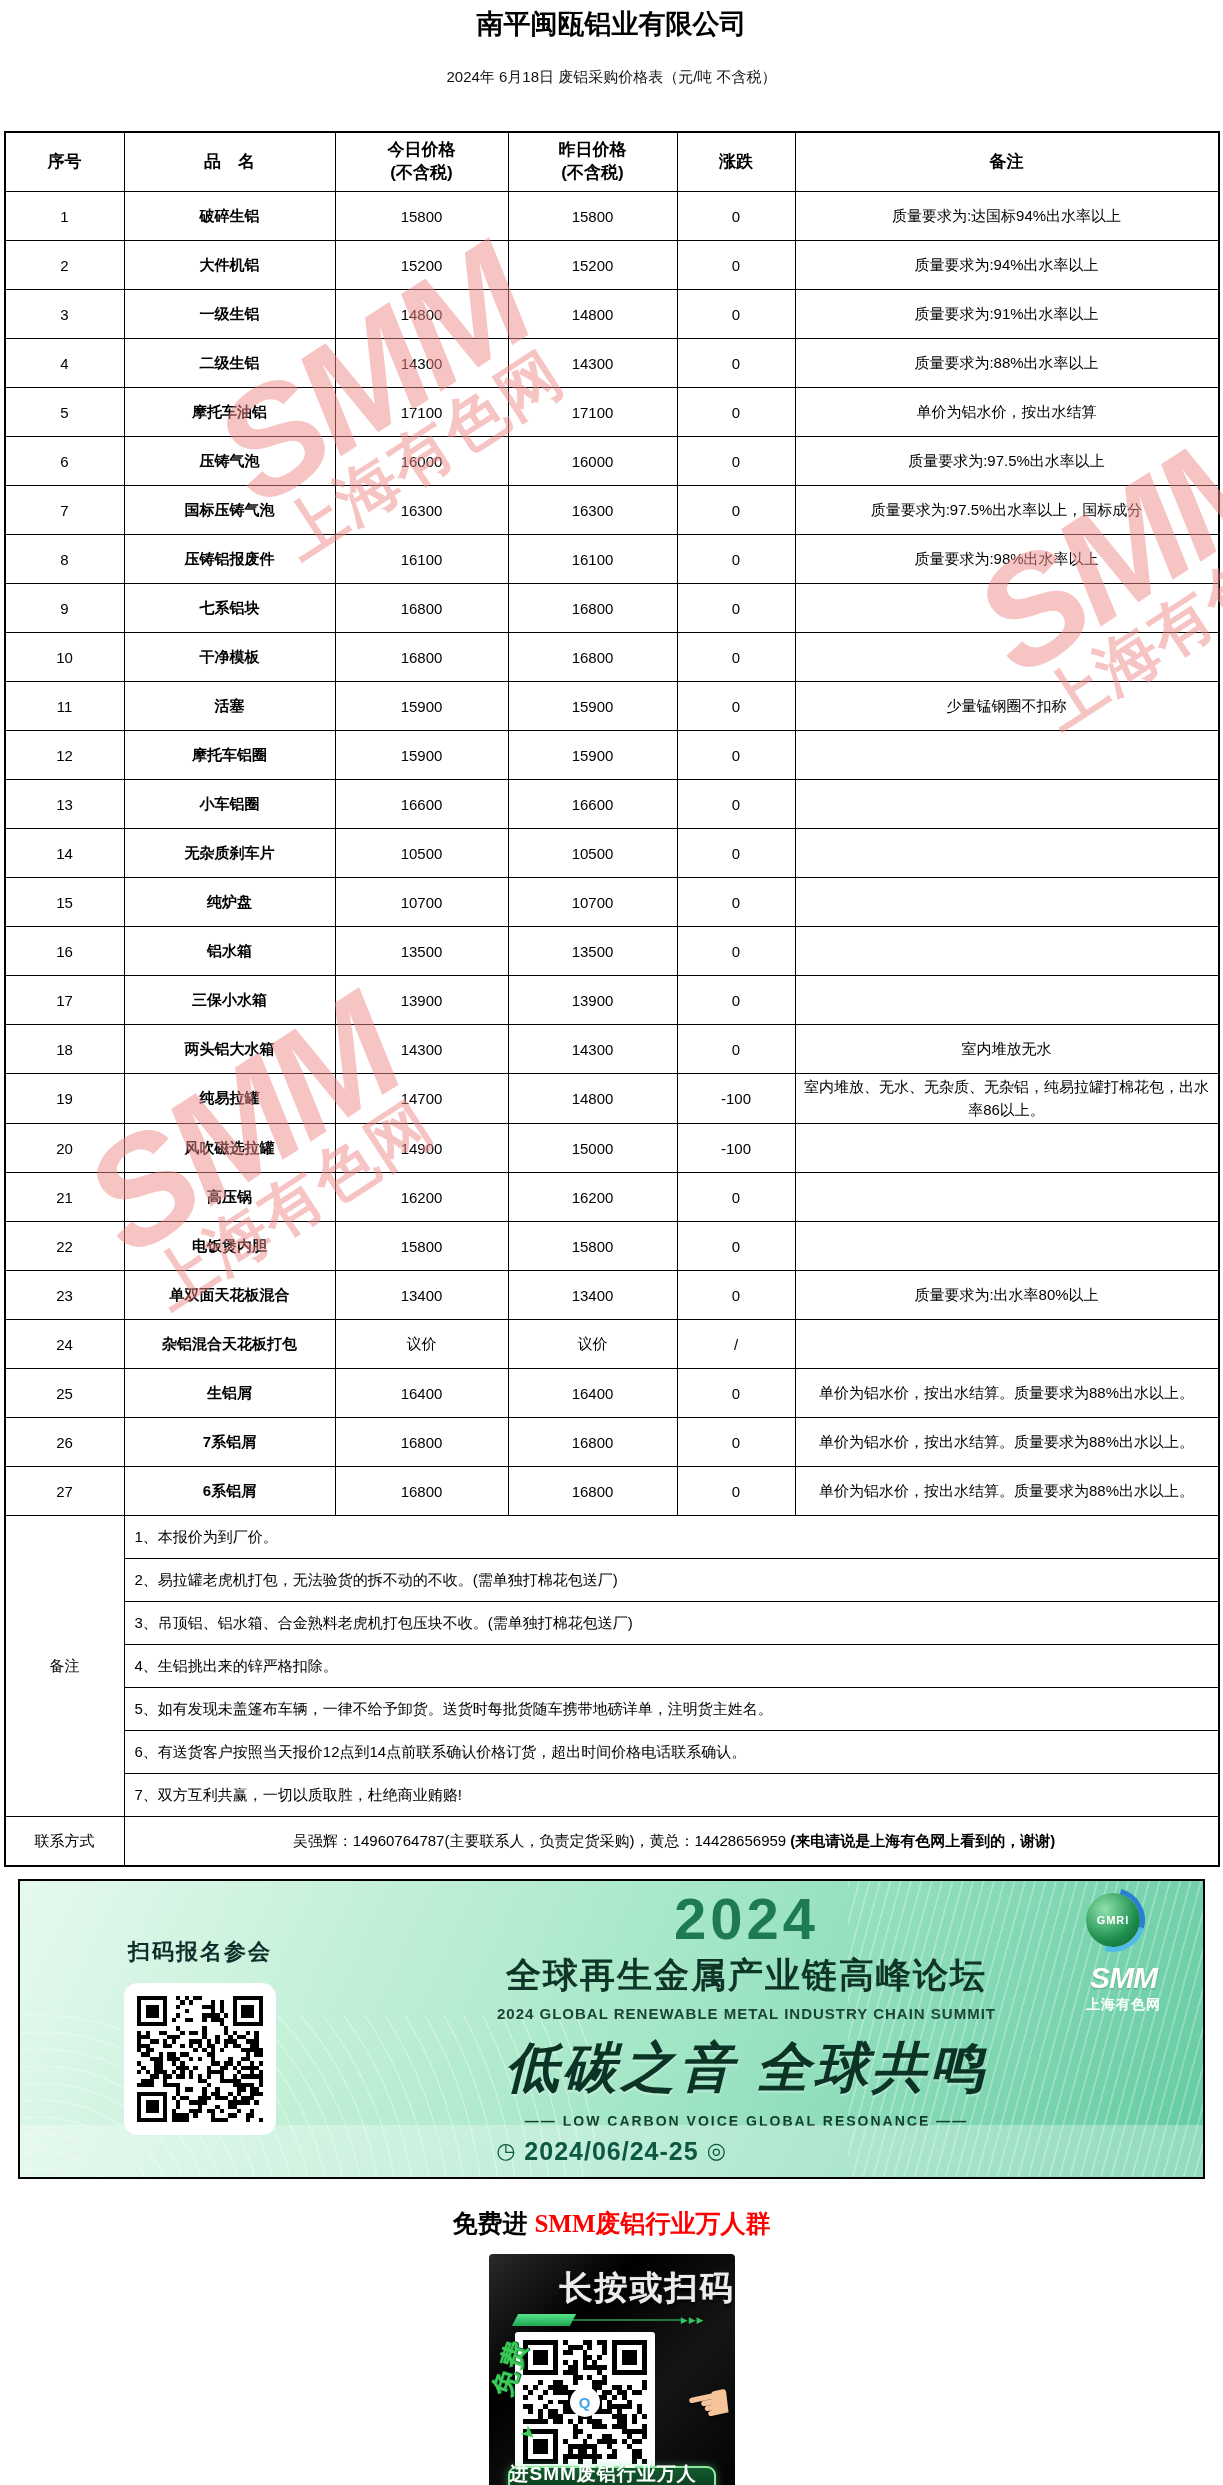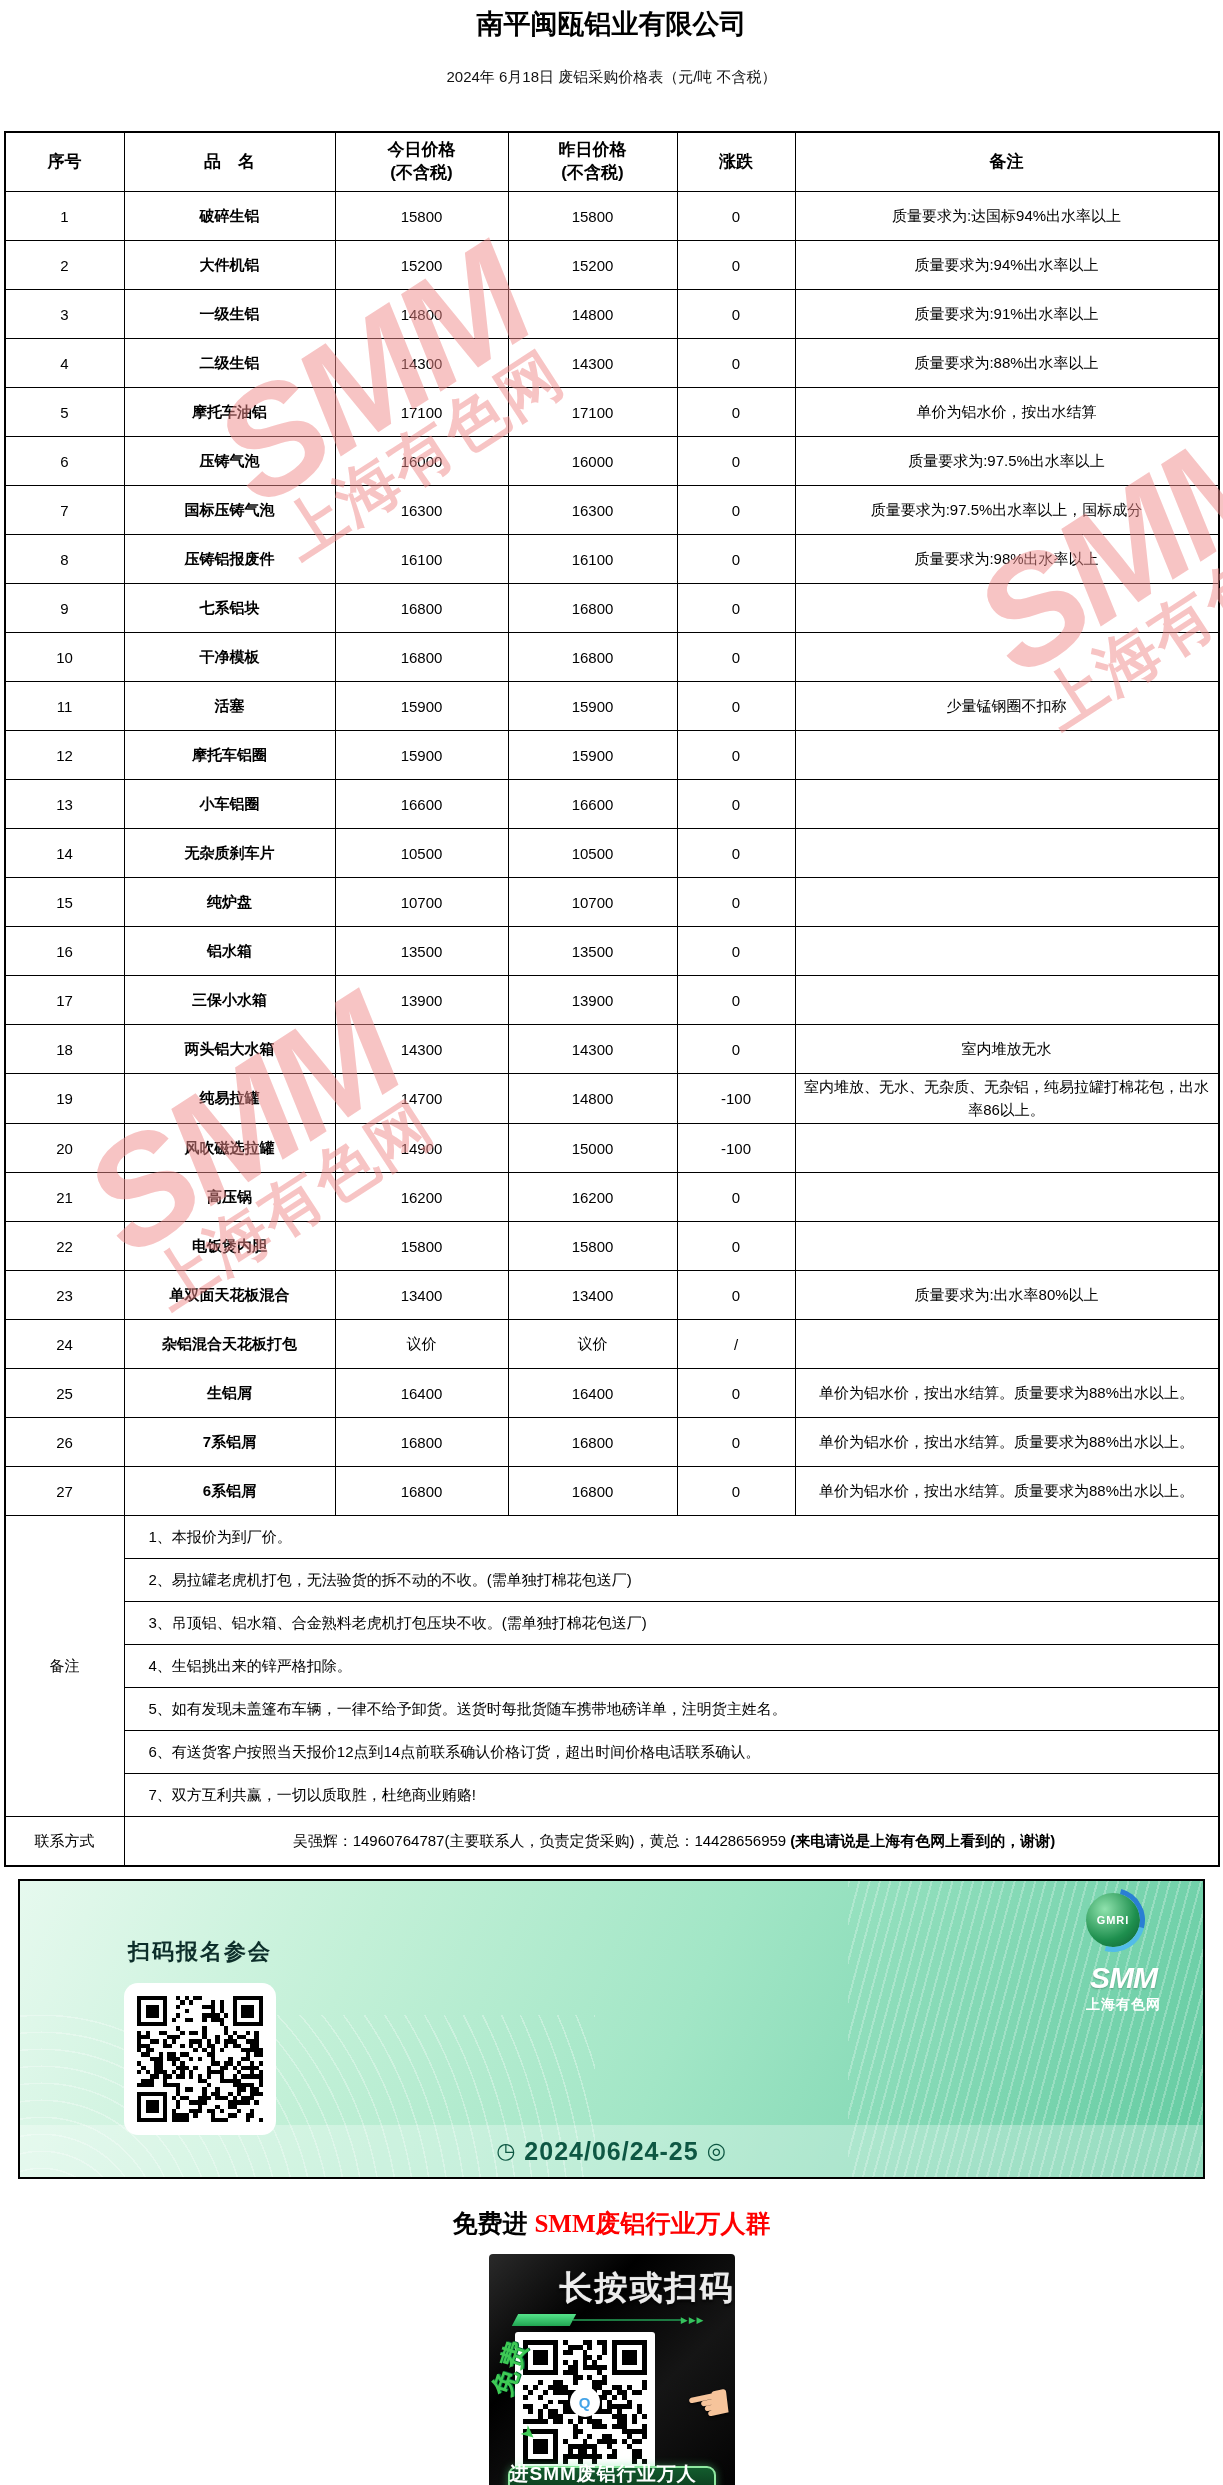--- a/index.html
+++ b/index.html
@@ -18,21 +18,21 @@
   .price-table th,.price-table td{border:1px solid #000;text-align:center;padding:2px 4px;}
   .price-table th{height:54px;font-size:17px;font-weight:700;white-space:pre-line;line-height:1.35;}
   .price-table td{height:44px;font-size:15px;}
   .col-no{width:110px;}
   .col-name{width:202px;font-weight:700;}
   .col-today{width:164px;}
   .col-yesterday{width:160px;}
   .col-change{width:109px;}
   .col-remark{width:414px;font-size:14px;line-height:1.5;}
   td.notes-label,td.contact-label{font-size:15px;font-weight:400;}
-  td.note-cell{height:38px;text-align:left;padding-left:24px;font-size:15px;}
+  td.note-cell{height:38px;text-align:left;padding-left:10px;font-size:15px;}
   td.contact-cell{height:40px;text-align:center;padding-left:10px;font-size:15px;}
   .contact-bold{font-weight:700;}
   
   .watermark{
     position:absolute;z-index:3;pointer-events:none;text-align:center;
     transform:rotate(-33deg);opacity:.5;line-height:.95;
   }
   .wm-top{display:block;font-size:150px;font-weight:900;font-style:italic;letter-spacing:-6px;}
   .wm-sub{display:block;font-size:62px;font-weight:900;letter-spacing:2px;margin-top:-6px;}
   .wm1{left:170px;top:300px;width:430px;}
@@ -685,20 +685,27 @@
           <rect x="2" y="2" width="3" height="3" fill="#000"></rect>
           <rect x="22" y="0" width="7" height="7" fill="#000"></rect>
           <rect x="23" y="1" width="5" height="5" fill="#fff"></rect>
           <rect x="24" y="2" width="3" height="3" fill="#000"></rect>
           <rect x="0" y="22" width="7" height="7" fill="#000"></rect>
           <rect x="1" y="23" width="5" height="5" fill="#fff"></rect>
           <rect x="2" y="24" width="3" height="3" fill="#000"></rect>
         </svg>
       </div>
   </div>
+  <div class="banner-center">
+    <div class="banner-year">2024</div>
+    <div class="banner-title-cn">全球再生金属产业链高峰论坛</div>
+    <div class="banner-title-en">2024 GLOBAL RENEWABLE METAL INDUSTRY CHAIN SUMMIT</div>
+    <div class="banner-slogan">低碳之音 全球共鸣</div>
+    <div class="banner-slogan-en">—— LOW CARBON VOICE GLOBAL RESONANCE ——</div>
+  </div>
   <div class="banner-logos">
     <div class="gmri-logo">
       <span class="gmri-text">GMRI</span>
     </div>
     <div class="smm-logo">
       <div class="smm-logo-main">SMM</div>
       <div class="smm-logo-sub">上海有色网</div>
     </div>
   </div>
   <div class="banner-bottom">

